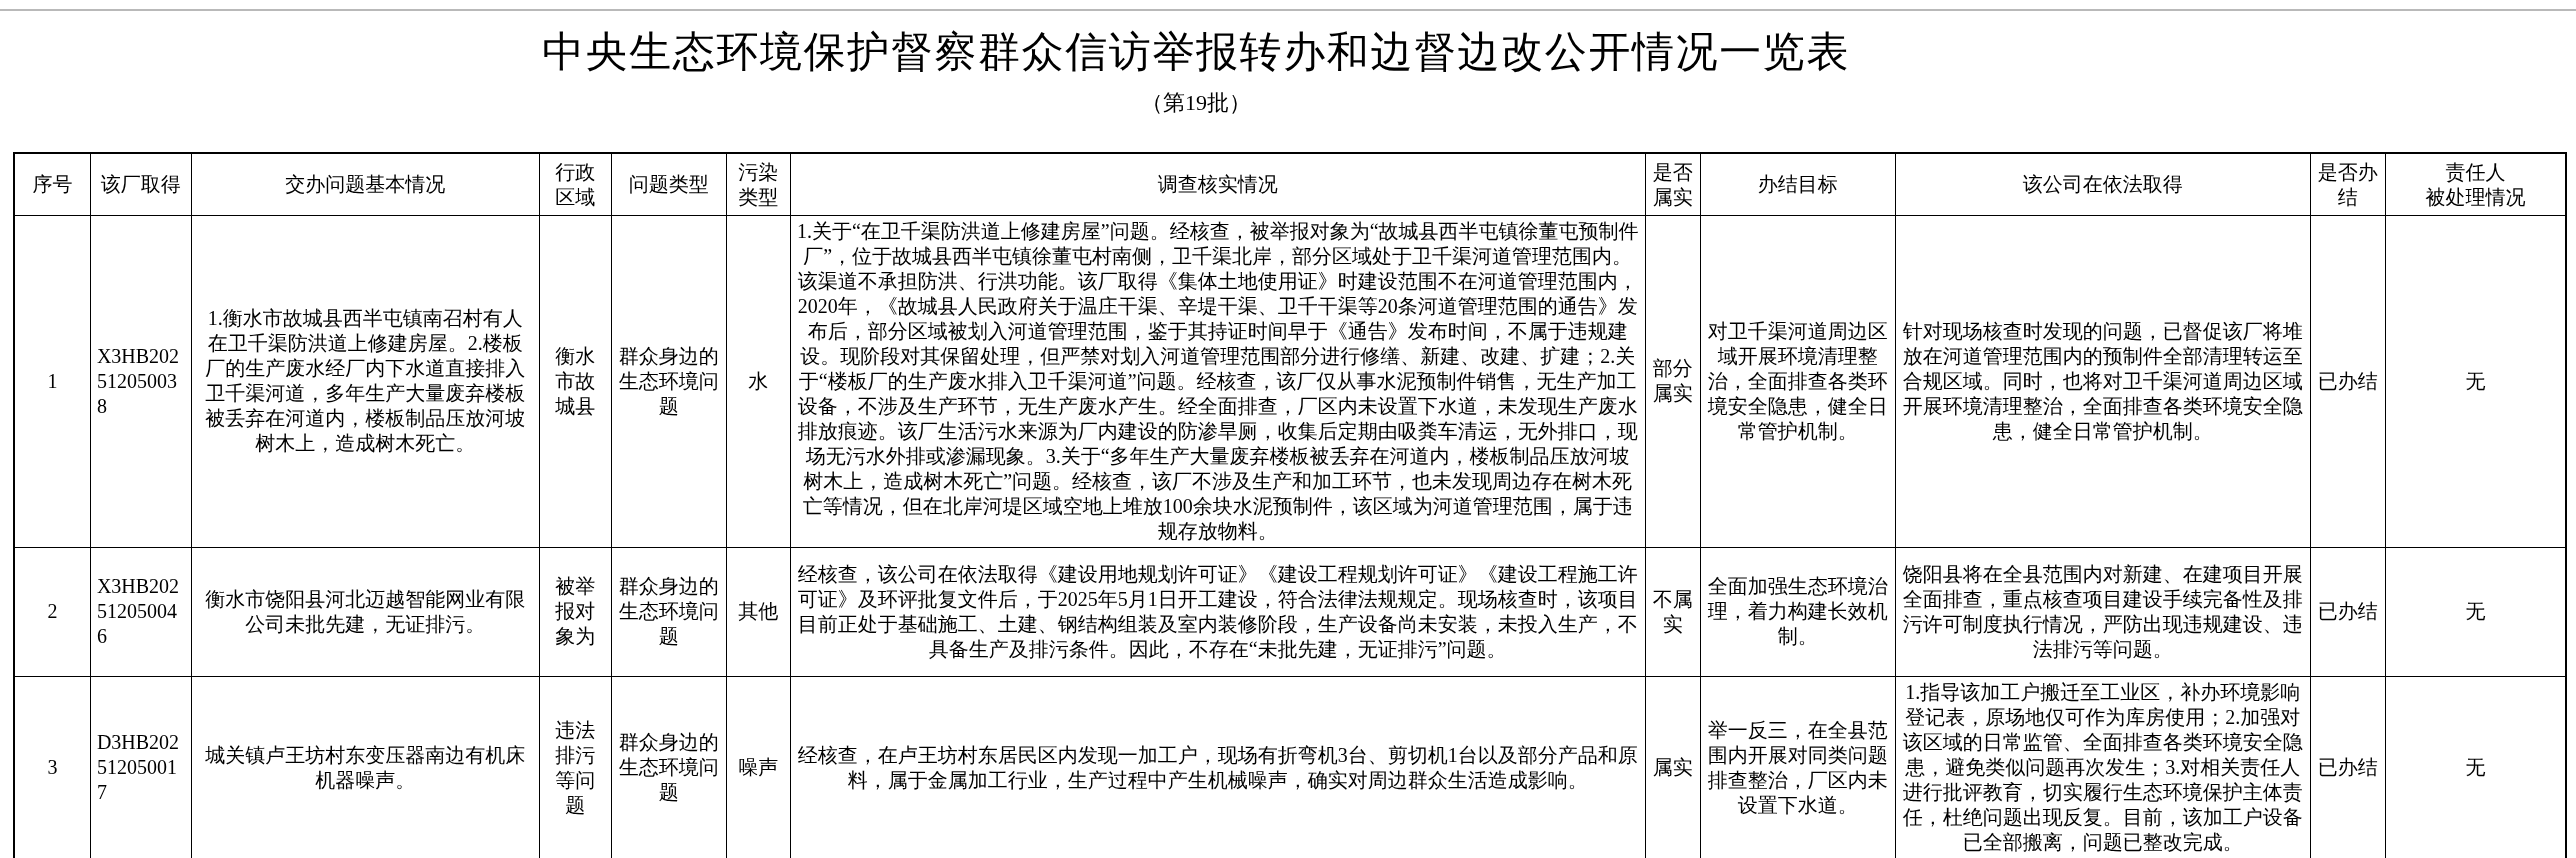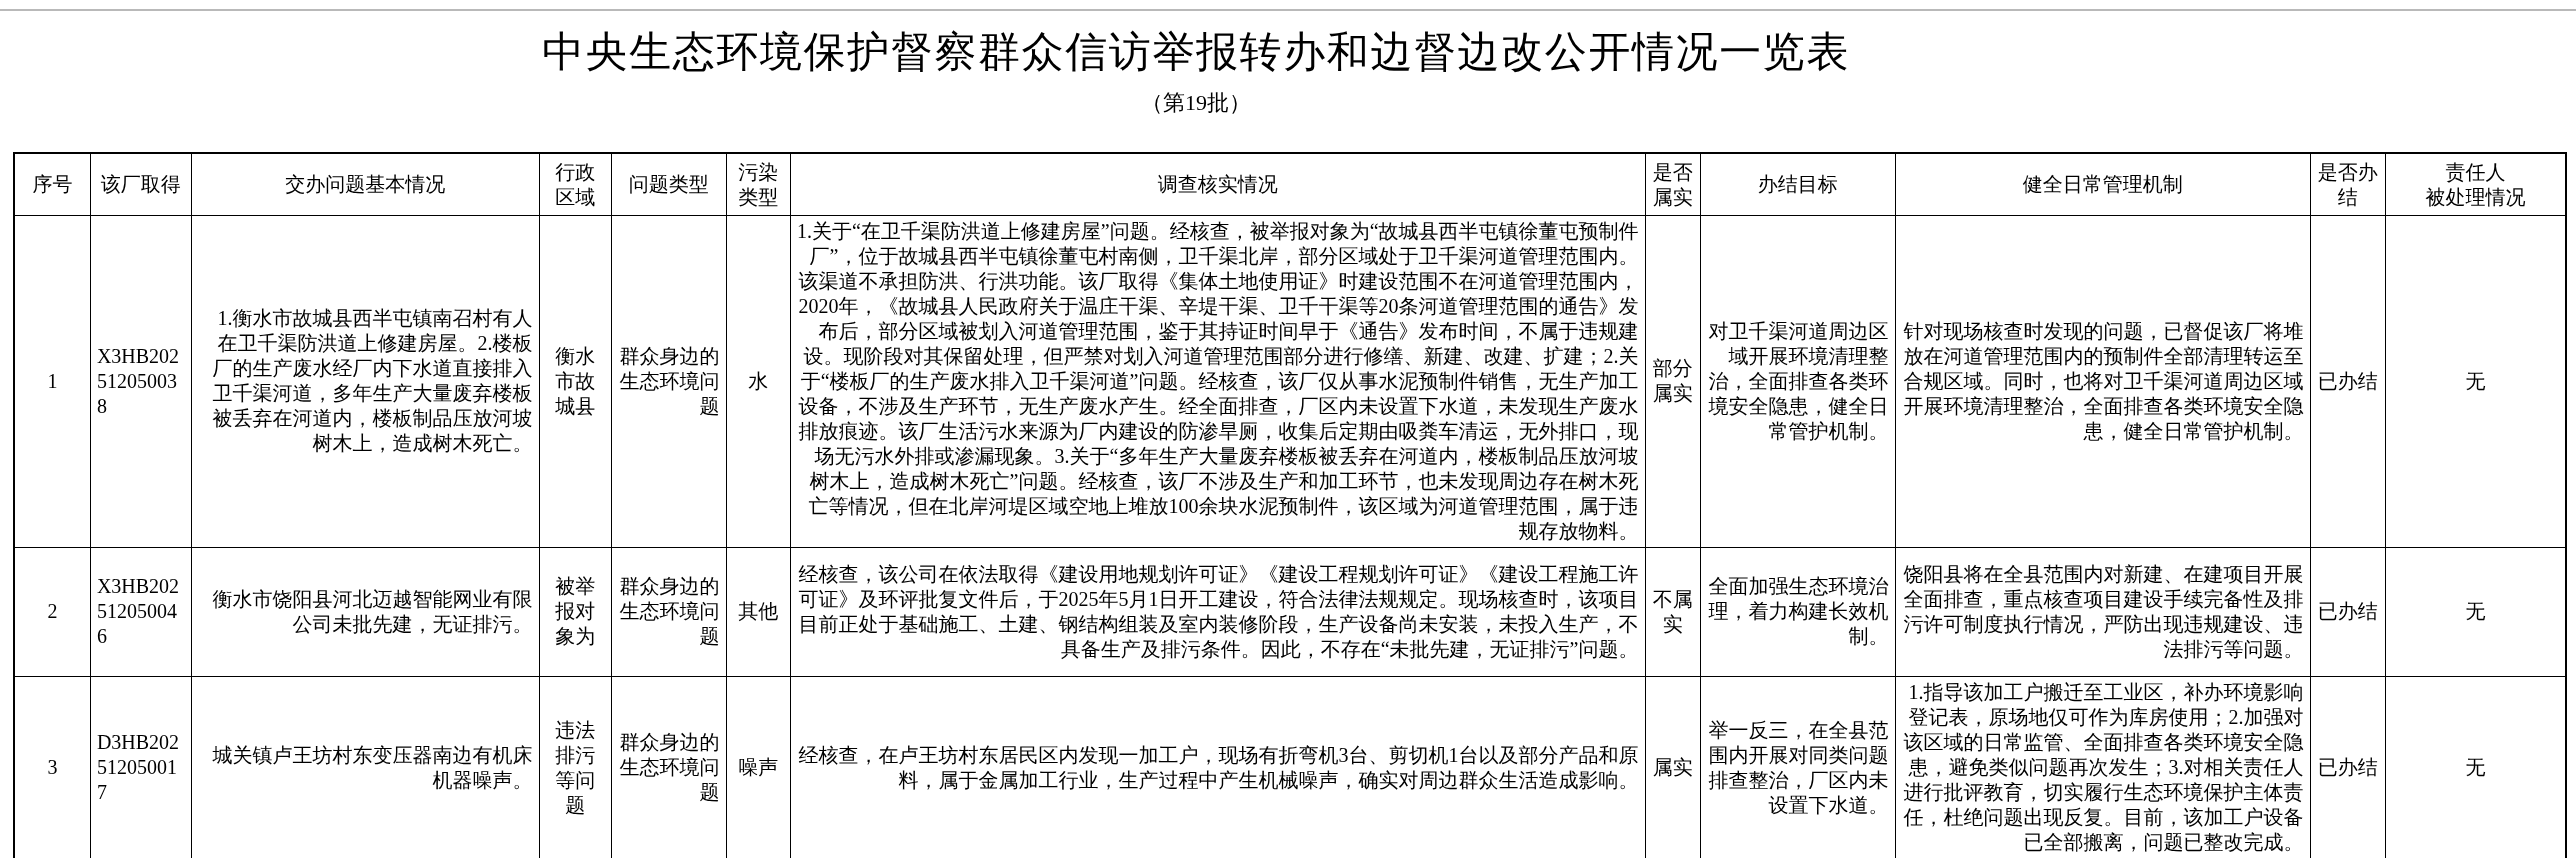--- a/index.html
+++ b/index.html
@@ -51,21 +51,21 @@
     padding:3.1px 6.2px;
     box-sizing:border-box;
     overflow:hidden;
   }
   table.report th{
     text-align:center;
     white-space:pre-line;
     padding:1.6px;
   }
   td.c{ text-align:center; padding:1.6px; }
-  td.l{ text-align:right; }
+  td.l{ text-align:center; }
   td.case{ word-break:break-all; text-align:left; padding:1.6px; }
 </style>
 </head>
 <body>
 
 <div class="page">
   <div class="top-rule"></div>
 
   <h1 class="title">中央生态环境保护督察群众信访举报转办和边督边改公开情况一览表</h1>
   <div class="subtitle">（第19批）</div>
@@ -92,21 +92,21 @@
         <th>交办问题基本情况</th>
         <th>行政
 区域</th>
         <th>问题类型</th>
         <th>污染
 类型</th>
         <th>调查核实情况</th>
         <th>是否
 属实</th>
         <th>办结目标</th>
-        <th>健全日常管理机制</th>
+        <th>该公司在依法取得</th>
         <th>是否办
 结</th>
         <th>责任人
 被处理情况</th>
       </tr>
     </thead>
     <tbody>
       <tr style="height:326px">
         <td class="c">1</td>
         <td class="case">X3HB202512050038</td>

